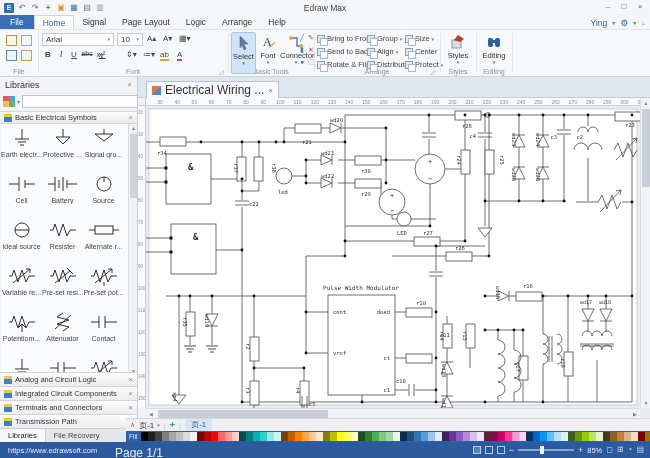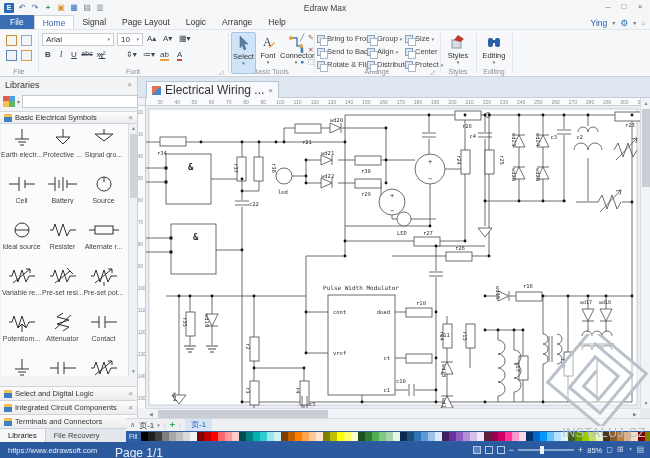--- a/index.html
+++ b/index.html
@@ -367,31 +367,36 @@
             <path d="M10 18 L27 4 M27 4 L23 4 M27 4 L27 8"></path>
           </svg><div class="slabel"></div></div></div>
     <div id="sb-scroll">
       <span class="sb-arrow" style="top:0">▲</span>
       <div id="sb-thumb"></div>
       <span class="sb-arrow" style="bottom:0">▼</span>
     </div>
     <div id="sb-collapsed">
         <div class="col-bar">
           <span class="sec-ic"></span>
-          <span class="col-label">Select and Digital Logic</span>
+          <span class="col-label">Analog and Circuit Logic</span>
           <span style="font-size: 8px; color: rgb(136, 136, 136);">×</span>
         </div>
         <div class="col-bar">
           <span class="sec-ic"></span>
           <span class="col-label">Integrated Circuit Components</span>
           <span style="font-size: 8px; color: rgb(136, 136, 136);">×</span>
         </div>
         <div class="col-bar">
           <span class="sec-ic"></span>
           <span class="col-label">Terminals and Connectors</span>
+          <span style="font-size: 8px; color: rgb(136, 136, 136);">×</span>
+        </div>
+        <div class="col-bar">
+          <span class="sec-ic"></span>
+          <span class="col-label">Transmission Path</span>
           <span style="font-size: 8px; color: rgb(136, 136, 136);">×</span>
         </div>
       </div>
     <div id="sb-tabs">
         <span class="sb-tab active">Libraries</span>
         <span class="sb-tab">File Recovery</span>
       </div>
   </div>
 
   <div id="main">
@@ -787,23 +792,14 @@
         </span>
       <span class="zbtn">+</span>
       <span id="zoom-val">85%</span>
       <span class="sic">◻</span>
       <span class="sic">⊞</span>
       <span class="sic">◔</span>
       <span class="sic">▤</span>
     </div>
   </div>
 
-  <div id="watermark">
-    <svg width="115" height="92" viewBox="0 0 115 92">
-      <g transform="rotate(40 62 44)" stroke="#b9c1ca" fill="rgba(255,255,255,0.45)" stroke-width="3">
-        <rect x="27" y="9" width="70" height="70"></rect>
-        <path d="M37 19 H87 V69 H47 V29 H77 V59 H57 V39" fill="none" stroke-width="3"></path>
-      </g>
-    </svg>
-    <div id="wm-text">INSTALUJ.CZ</div>
-  </div>
 
 </div>
 
 </body></html>

